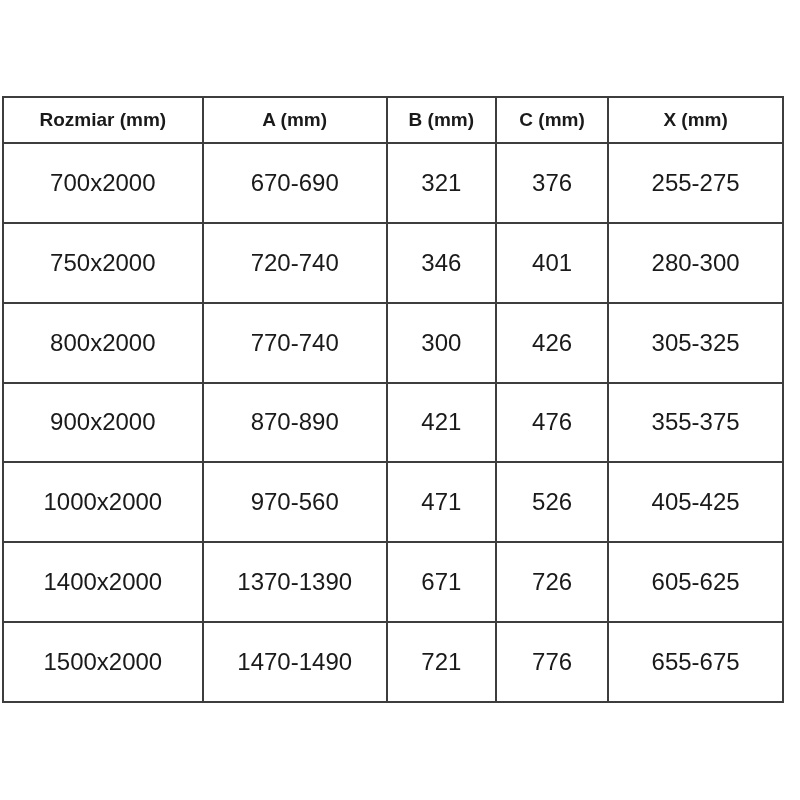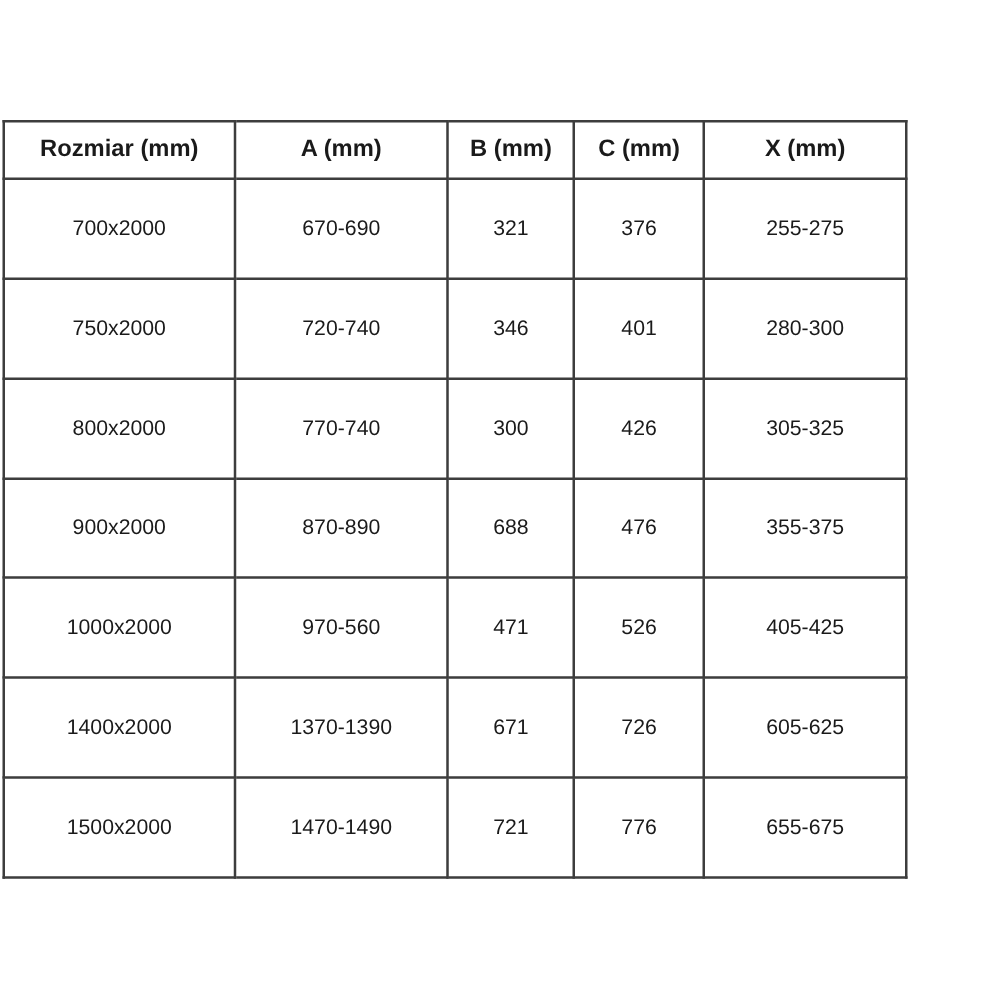--- a/index.html
+++ b/index.html
@@ -10,21 +10,21 @@
     overflow: hidden;
   }
   .canvas {
     position: relative;
     width: 800px; height: 800px;
     background: #ffffff;
   }
   .table-wrap {
     position: absolute;
     left: 2px; top: 96px;
-    width: 724px; height: 607px;
+    width: 782px; height: 607px;
   }
   table.size-table {
     width: 100%; height: 100%;
     border-collapse: collapse;
     table-layout: fixed;
   }
   table.size-table th,
   table.size-table td {
     border: 2px solid #3d3d3d;
     text-align: center;
@@ -32,21 +32,21 @@
     color: #1a1a1a;
     white-space: nowrap;
     overflow: hidden;
   }
   table.size-table th {
     font-size: 19px;
     font-weight: bold;
     height: 46px;
   }
   table.size-table td {
-    font-size: 17px;
+    font-size: 24px;
     font-weight: normal;
     height: 46.7px;
   }
 </style>
 </head>
 <body>
 
 <div class="canvas">
   <div class="table-wrap">
     <table class="size-table">
@@ -84,21 +84,21 @@
           <tr>
             <td>800x2000</td>
             <td>770-740</td>
             <td>300</td>
             <td>426</td>
             <td>305-325</td>
           </tr>
           <tr>
             <td>900x2000</td>
             <td>870-890</td>
-            <td>688</td>
+            <td>421</td>
             <td>476</td>
             <td>355-375</td>
           </tr>
           <tr>
             <td>1000x2000</td>
             <td>970-560</td>
             <td>471</td>
             <td>526</td>
             <td>405-425</td>
           </tr>

